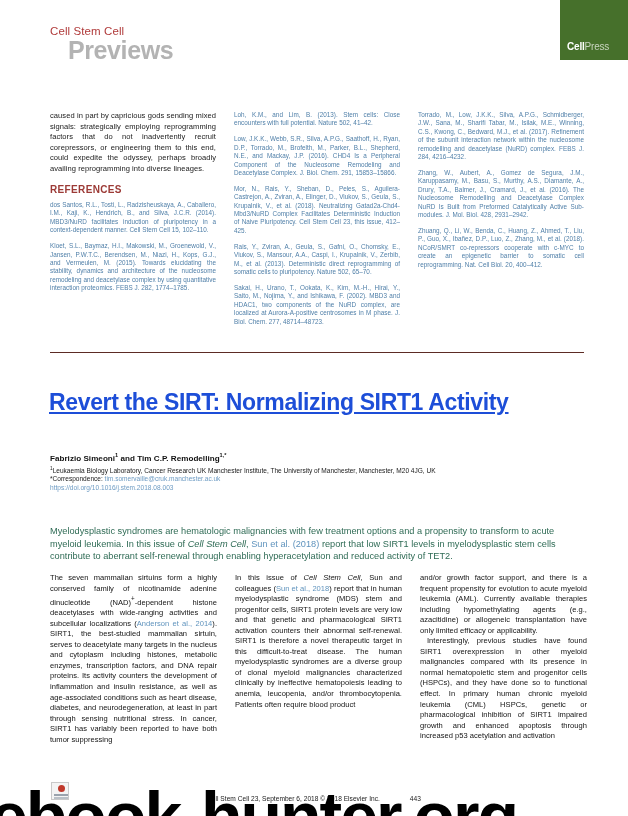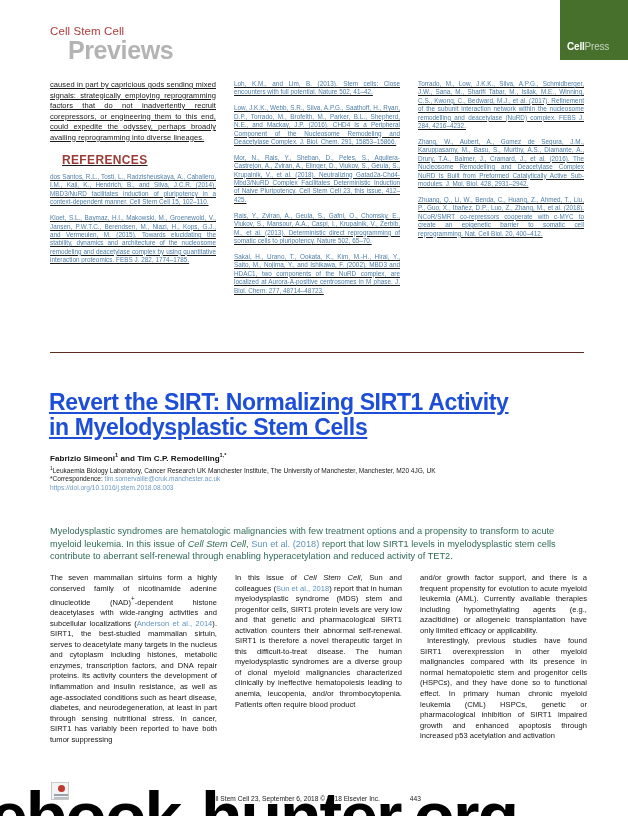--- a/index.html
+++ b/index.html
@@ -56,43 +56,42 @@
     font-weight: bold;
     letter-spacing: -0.2px;
     white-space: nowrap;
   }
   .cp-cell { color: #ffffff; }
   .cp-press { color: #c8d4bf; font-weight: normal; }
 
   
   .top-cols {
     position: absolute;
-    left: 50px; top: 80px;
+    left: 50px; top: 111px;
     width: 534px;
     display: flex;
     gap: 18px;
-    text-decoration: underline;
   }
   .top-col { width: 166px; }
 
   .prev-body {
     font-size: 7.55px;
     line-height: 10.5px;
     text-align: justify;
     color: #1a1a1a;
     letter-spacing: 0.05px;
   }
   .prev-body p { margin: 0 0 7px 0; }
 
   .ref-heading {
-    font-size: 12px;
+    font-size: 10px;
     font-weight: bold;
     color: #9c3a36;
     letter-spacing: 0.35px;
-    margin: 10px 0 6px 12px;
+    margin: 10px 0 6px 0;
   }
   .ref-list { }
   .ref-item {
     font-size: 6.35px;
     line-height: 8.4px;
     text-align: justify;
     color: #4f7fa8;
     margin: 0 0 7.5px 0;
     letter-spacing: 0.02px;
   }
@@ -293,21 +292,20 @@
       <p class="ref-item">Zhuang, Q., Li, W., Benda, C., Huang, Z., Ahmed, T., Liu, P., Guo, X., Ibañez, D.P., Luo, Z., Zhang, M., et al. (2018). NCoR/SMRT co-repressors cooperate with c-MYC to create an epigenetic barrier to somatic cell reprogramming. Nat. Cell Biol. 20, 400–412.</p>
     </div>
   </div>
 
 </div>
 
 <div class="article-divider"></div>
 
 <div class="article-title">
   <span>Revert the SIRT: Normalizing SIRT1 Activity</span><br>
-  <span>in Myelodysplastic Stem Cells</span>
 </div>
 
 <div class="authors"><span>Fabrizio Simeoni</span><sup>1</sup><span> and Tim C.P. Remodelling</span><sup>1,*</sup></div>
 
 <div class="affil"><sup>1</sup><span>Leukaemia Biology Laboratory, Cancer Research UK Manchester Institute, The University of Manchester, Manchester, M20 4JG, UK</span></div>
 
 <div class="affil-line2"><span>*Correspondence: </span><span class="email">tim.somervaille@cruk.manchester.ac.uk</span></div>
 
 <div class="doi">https://doi.org/10.1016/j.stem.2018.08.003</div>
 

